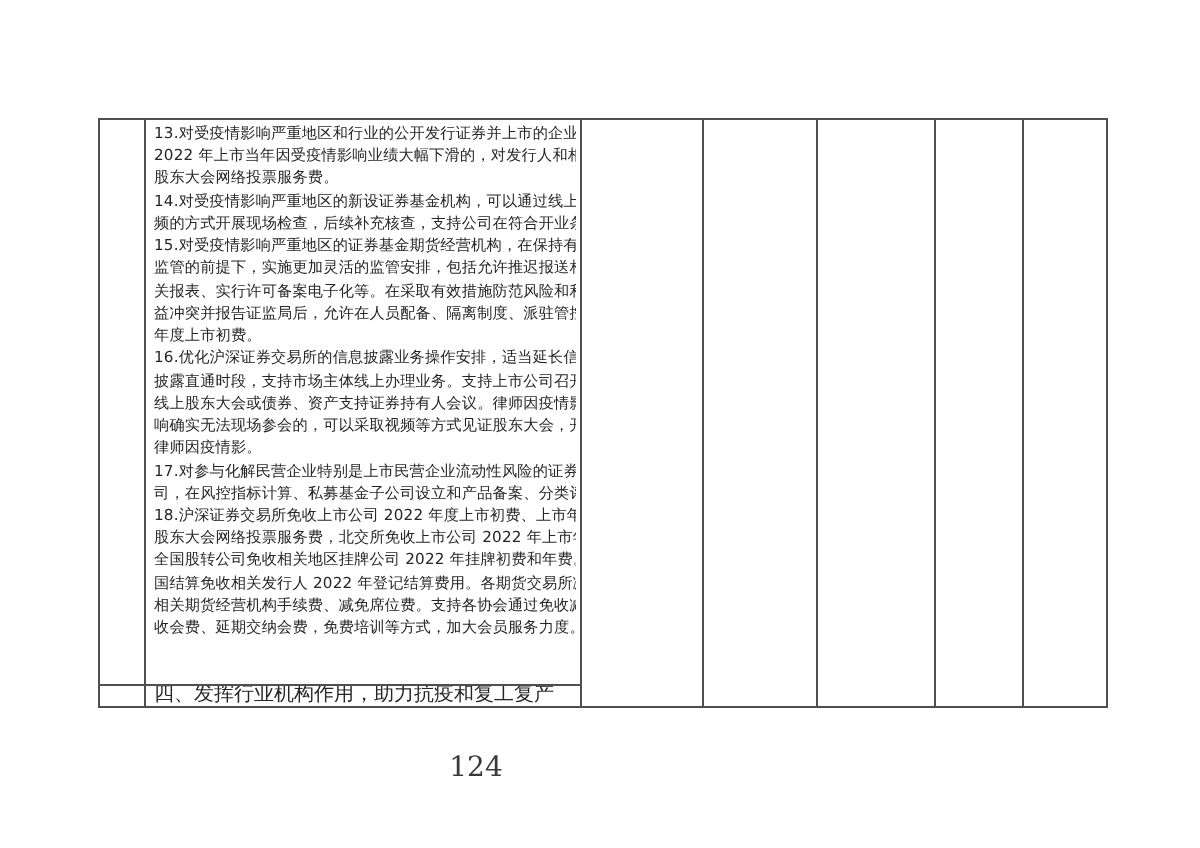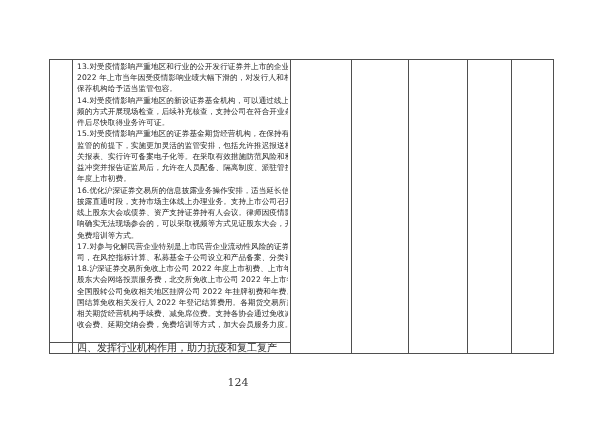--- a/index.html
+++ b/index.html
@@ -58,48 +58,47 @@
     color: #262626;
     white-space: nowrap;
   }
   .page-number {
     position: absolute;
     left: 0;
     top: 376px;
     width: 476px;
     text-align: center;
     font-family: "DejaVu Serif", serif;
-    font-size: 11px;
+    font-size: 14px;
     color: #3a3a3a;
   }
 </style>
 </head>
 <body>
 
 <div class="page">
 
   <div class="doc-table">
     <div class="cell c1 r1"></div>
     <div class="cell c2 r1 text-cell">
         <div class="text-line">13.对受疫情影响严重地区和行业的公开发行证券并上市的企业，</div>
         <div class="text-line">2022 年上市当年因受疫情影响业绩大幅下滑的，对发行人和相关</div>
-        <div class="text-line">保荐机构给予适当监管包容。</div>
+        <div class="text-line">股东大会网络投票服务费。</div>
         <div class="text-line">14.对受疫情影响严重地区的新设证券基金机构，可以通过线上视</div>
         <div class="text-line">频的方式开展现场检查，后续补充核查，支持公司在符合开业条</div>
-        <div class="text-line">件后尽快取得业务许可证。</div>
         <div class="text-line">15.对受疫情影响严重地区的证券基金期货经营机构，在保持有效</div>
         <div class="text-line">监管的前提下，实施更加灵活的监管安排，包括允许推迟报送相</div>
         <div class="text-line">关报表、实行许可备案电子化等。在采取有效措施防范风险和利</div>
         <div class="text-line">益冲突并报告证监局后，允许在人员配备、隔离制度、派驻管控</div>
         <div class="text-line">年度上市初费。</div>
         <div class="text-line">16.优化沪深证券交易所的信息披露业务操作安排，适当延长信息</div>
         <div class="text-line">披露直通时段，支持市场主体线上办理业务。支持上市公司召开</div>
         <div class="text-line">线上股东大会或债券、资产支持证券持有人会议。律师因疫情影</div>
         <div class="text-line">响确实无法现场参会的，可以采取视频等方式见证股东大会，开</div>
-        <div class="text-line">免费培训等方式。</div>
+        <div class="text-line">律师因疫情影。</div>
         <div class="text-line">17.对参与化解民营企业特别是上市民营企业流动性风险的证券公</div>
         <div class="text-line">司，在风控指标计算、私募基金子公司设立和产品备案、分类评</div>
         <div class="text-line">18.沪深证券交易所免收上市公司 2022 年度上市初费、上市年费和</div>
         <div class="text-line">股东大会网络投票服务费，北交所免收上市公司 2022 年上市年费。</div>
         <div class="text-line">全国股转公司免收相关地区挂牌公司 2022 年挂牌初费和年费。中</div>
         <div class="text-line">国结算免收相关发行人 2022 年登记结算费用。各期货交易所减收</div>
         <div class="text-line">相关期货经营机构手续费、减免席位费。支持各协会通过免收减</div>
         <div class="text-line">收会费、延期交纳会费，免费培训等方式，加大会员服务力度。</div>
       </div>
     <div class="cell c3 span-rows"></div>

